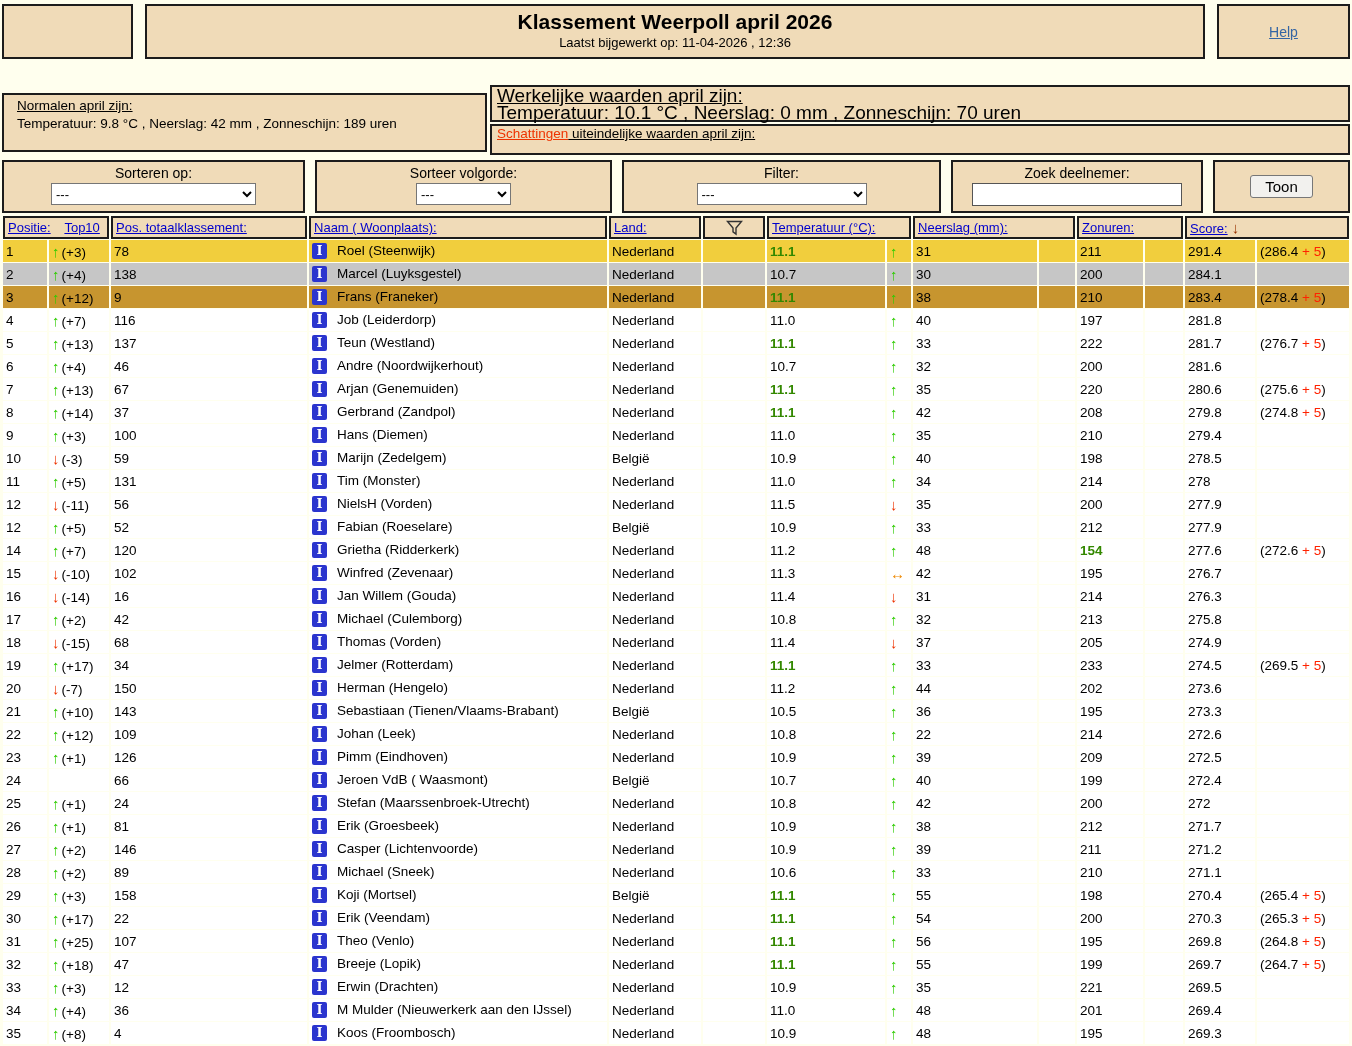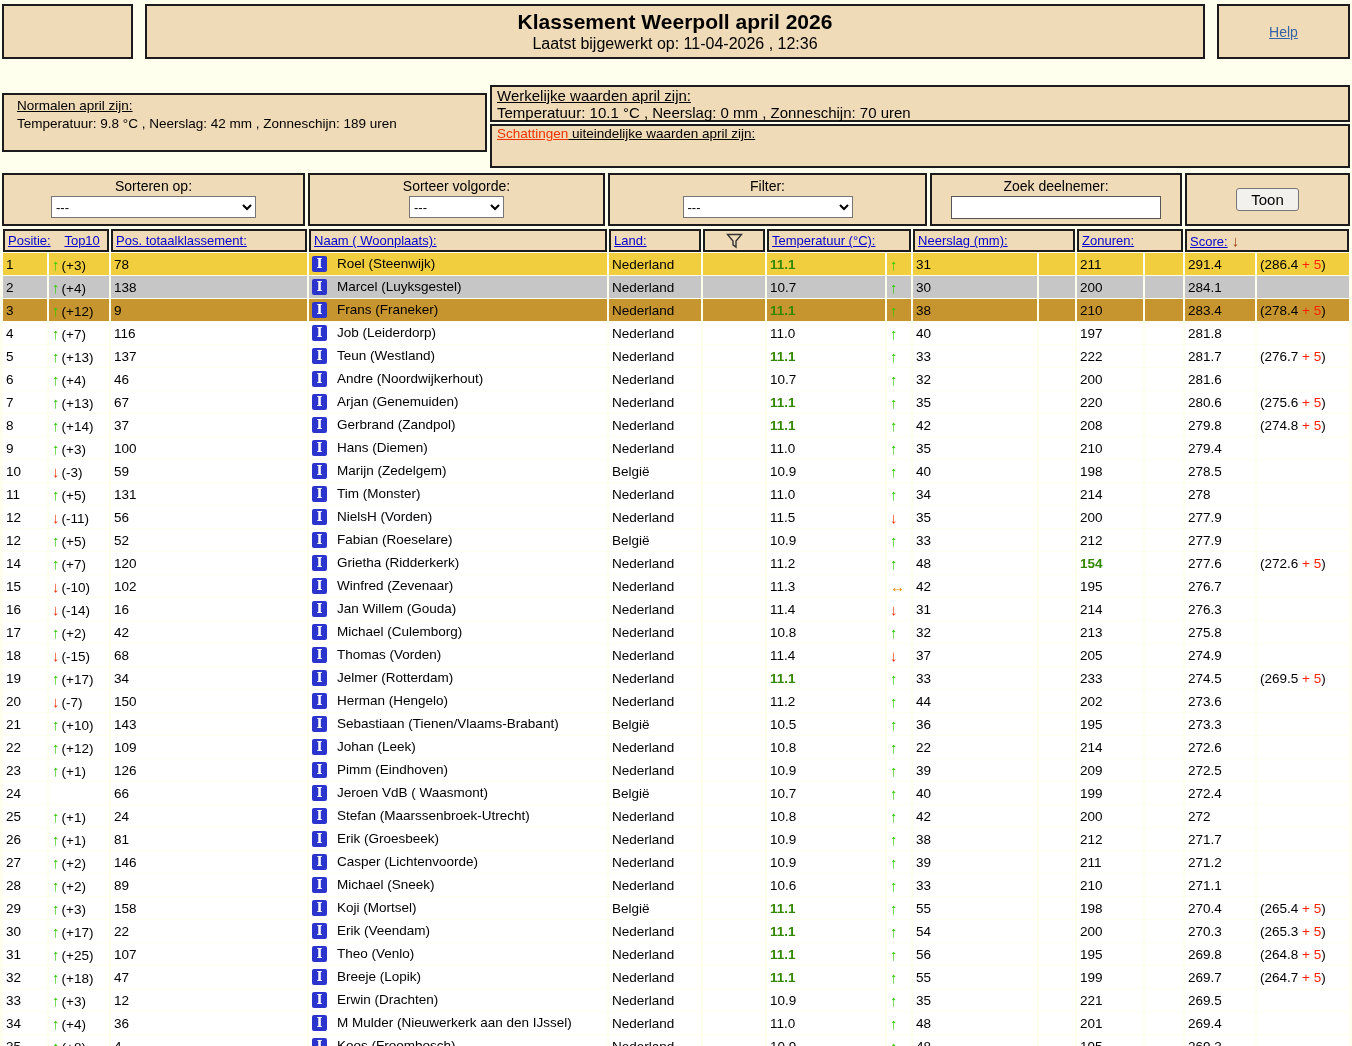--- a/index.html
+++ b/index.html
@@ -10,37 +10,37 @@
     font-family:"Liberation Sans", sans-serif;
     color:#000;
   }
   .box { background:#F0DBB8; border:2px solid #1c1c1c; }
 
   
   .toprow { display:flex; gap:12px; padding:4px 2px 0 2px; height:59px; }
   .logo-box { width:131px; }
   .title-box { flex:1; text-align:center; padding-top:4px; }
   .page-title { font-size:21px; font-weight:bold; line-height:24px; }
-  .page-subtitle { font-size:16px; margin-top:1px; }
+  .page-subtitle { font-size:13px; margin-top:1px; }
   .help-box { width:133px; display:flex; align-items:center; justify-content:center; }
   .help-link { color:#3465A4; font-size:14px; text-decoration:underline; cursor:pointer; }
 
   
   .inforow { display:flex; margin:26px 2px 0 2px; }
   .normalen-box { width:485px; height:59px; margin-top:8px; padding:2px 13px; font-size:13.5px; line-height:18px; }
   .right-col { flex:1; margin-left:3px; display:flex; flex-direction:column; gap:2px; }
   .right-top { display:flex; gap:3px; }
-  .werkelijk-box { flex:1; height:37px; padding:0 5px; font-size:15px; line-height:17px; }
+  .werkelijk-box { flex:1; height:37px; padding:0 5px; font-size:19px; line-height:17px; }
   .schatting-box { width:307px; height:37px; padding:0 5px; font-size:13.5px; line-height:17px; }
-  .schattingen-box { height:44px; padding:0 5px; font-size:13.5px; line-height:15px; }
+  .schattingen-box { height:31px; padding:0 5px; font-size:13.5px; line-height:15px; }
   .u { text-decoration:underline; }
   .red-link { color:#EE3300; text-decoration:underline; cursor:pointer; }
 
   
-  .controlsrow { display:flex; gap:3px; margin:5px 2px 0 2px; height:53px; }
+  .controlsrow { display:flex; gap:10px; margin:5px 2px 0 2px; height:53px; }
   .ctrlbox { text-align:center; padding-top:2px; }
   .ctrl-label { font-size:14px; line-height:18px; }
   .cb-sort { width:303px; }
   .cb-order { width:297px; }
   .cb-filter { width:319px; }
   .cb-search { width:252px; }
   .cb-show { flex:1; display:flex; align-items:center; justify-content:center; padding-top:0; }
   select { font-size:13px; height:22px; margin-top:1px; background:#fff; border:1px solid #767676; }
   .sel-sort { width:205px; }
   .sel-order { width:95px; }

